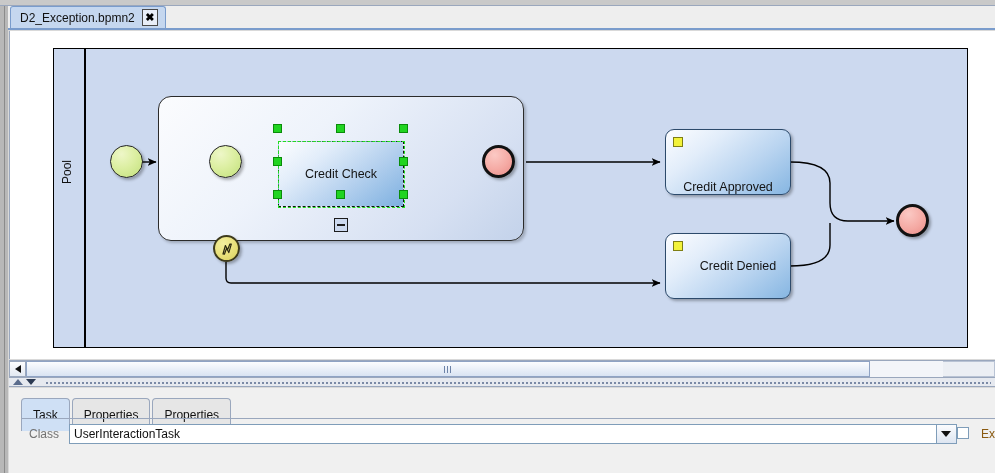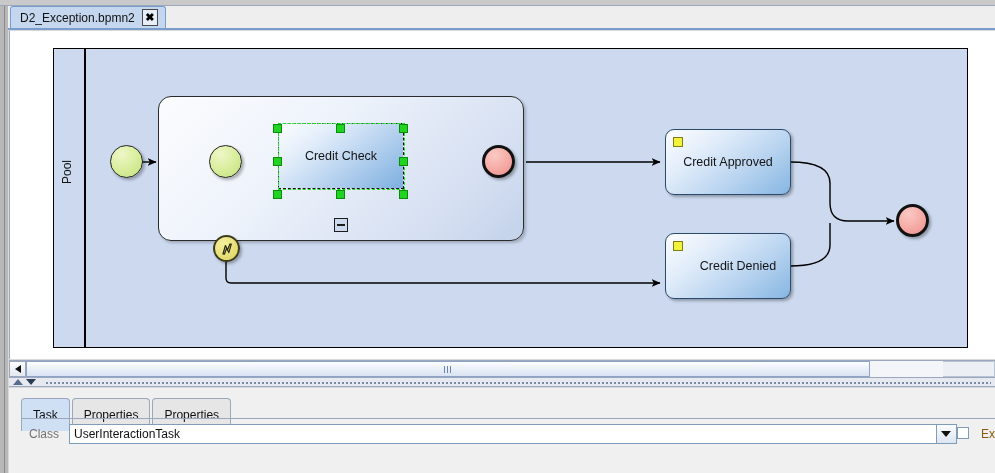--- a/index.html
+++ b/index.html
@@ -249,33 +249,33 @@
       <div class="ev ev-end" style="left:472px;top:114px;"></div>
 
       <div class="ev ev-end" style="left:886px;top:173px;"></div>
 
       <div class="ev ev-boundary" style="left:203px;top:204px;">
         <svg width="16" height="16" viewBox="0 0 16 16">
           <path d="M4,13 L6.4,4.5 L8.6,8.8 L10.9,3 L12.3,3.2 L9.8,11.6 L7.6,7.3 L5.4,13.2 Z" fill="none" stroke="#2a2710" stroke-width="1.2" stroke-linejoin="round"></path>
         </svg>
       </div>
 
-      <div class="task-selected" style="left:268px;top:92px;width:126px;height:66px;">
+      <div class="task-selected" style="left:268px;top:110px;width:126px;height:66px;">
         <span class="task-label">Credit Check</span>
       </div>
       <div class="handle" style="left:263px;top:93px;"></div>
       <div class="handle" style="left:326px;top:93px;"></div>
       <div class="handle" style="left:389px;top:93px;"></div>
       <div class="handle" style="left:263px;top:126px;"></div>
       <div class="handle" style="left:389px;top:126px;"></div>
       <div class="handle" style="left:263px;top:159px;"></div>
       <div class="handle" style="left:326px;top:159px;"></div>
       <div class="handle" style="left:389px;top:159px;"></div>
 
-      <div class="task" style="left:655px;top:98px;width:126px;height:66px;">
+      <div class="task" style="left:655px;top:98px;width:126px;height:66px;align-items:flex-end;">
         <span class="task-marker"></span>
         <span class="task-label">Credit Approved</span>
       </div>
 
       <div class="task" style="left:655px;top:202px;width:126px;height:66px;padding-left:20px;">
         <span class="task-marker"></span>
         <span class="task-label">Credit Denied</span>
       </div>
 
     </div>

